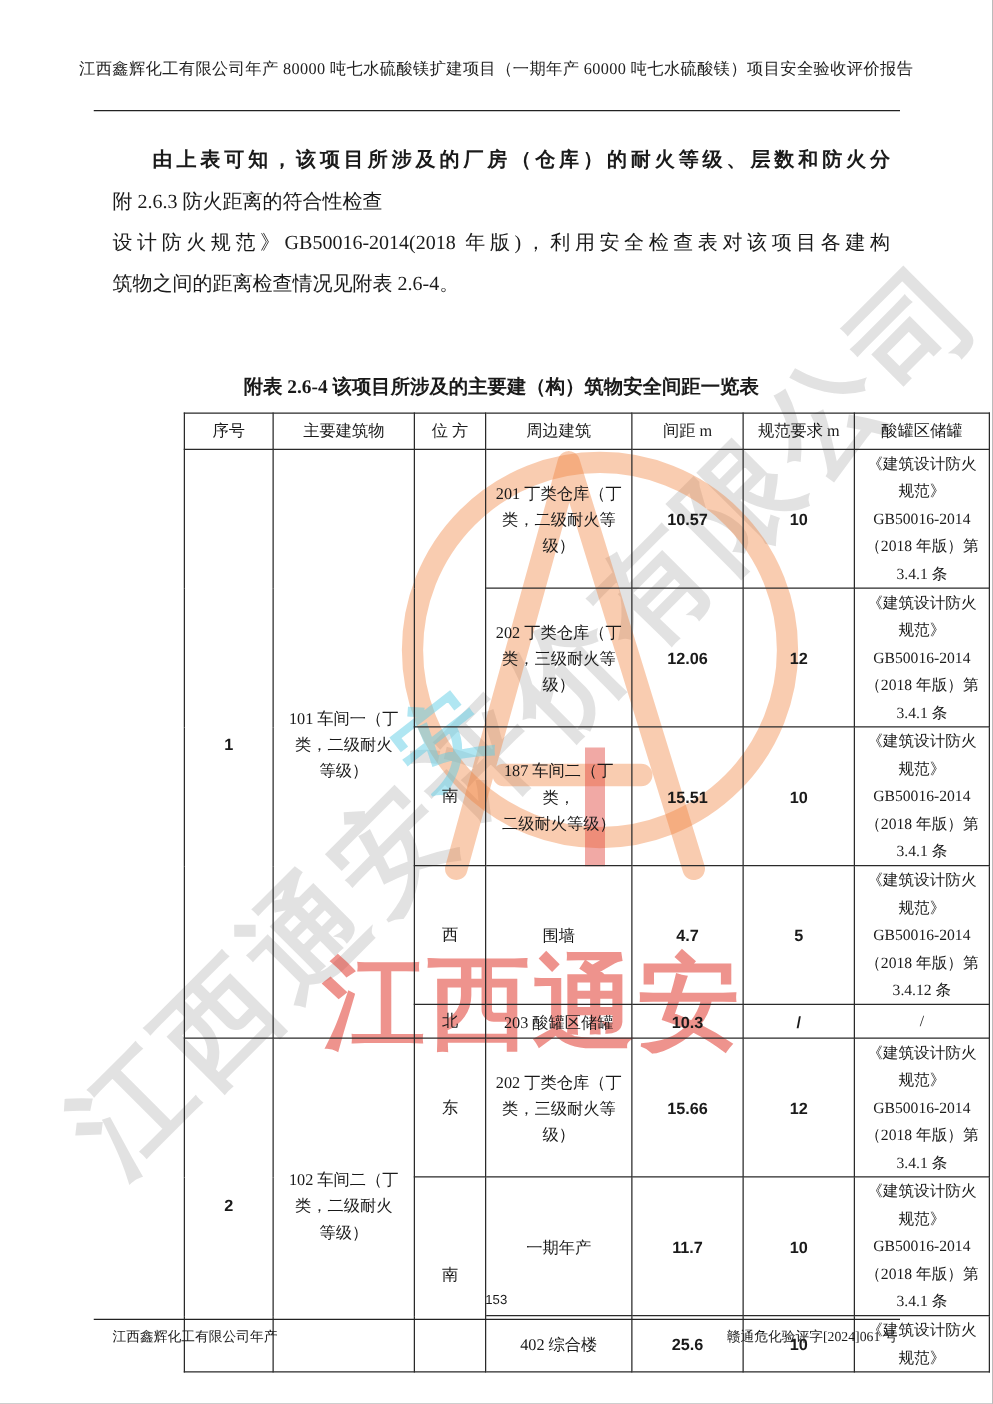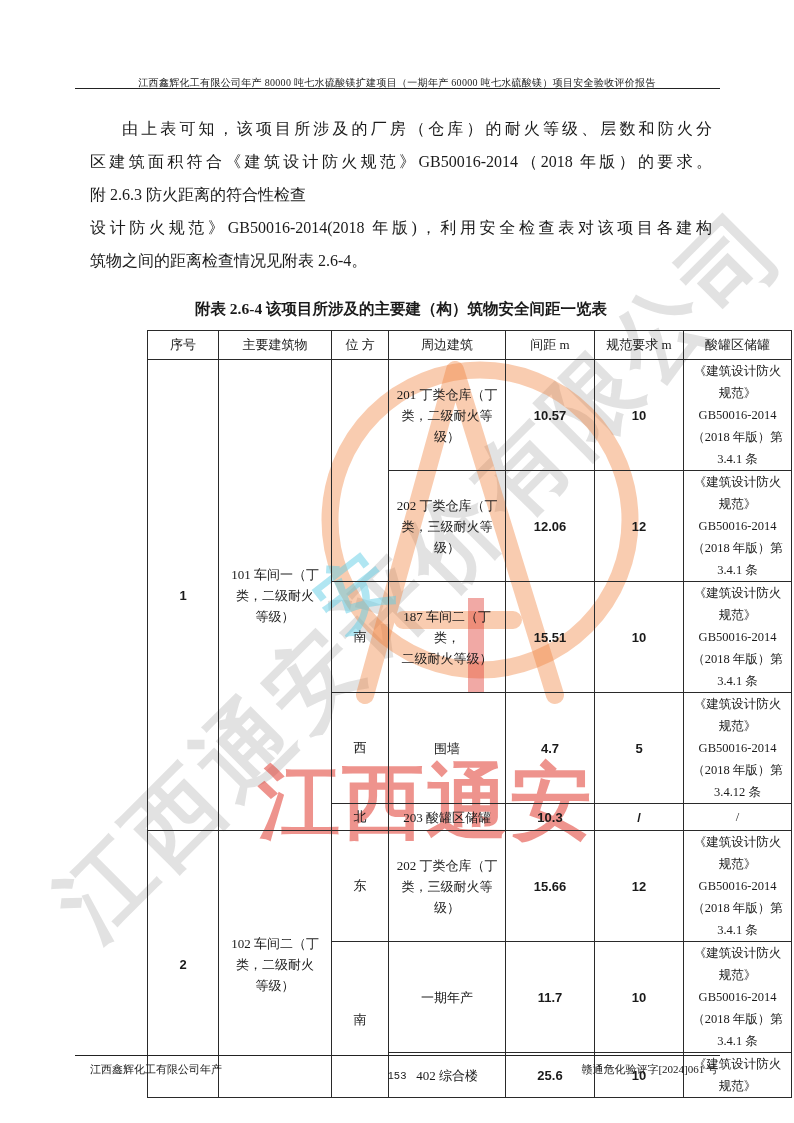--- a/index.html
+++ b/index.html
@@ -1,42 +1,42 @@
 <!DOCTYPE html>
 <html><head>
 <meta charset="utf-8">
 <style>
   html,body{margin:0;padding:0;background:#888;}
   .page{position:relative;width:794px;height:1123px;background:#ffffff;margin:0 auto;
         font-family:"Liberation Serif",serif;color:#1a1a1a;overflow:hidden;}
   
-  .doc-header{position:absolute;left:40px;right:40px;top:76px;text-align:center;
-              font-size:10px;letter-spacing:.3px;color:#222;}
+  .doc-header{position:absolute;left:40px;right:40px;top:46px;text-align:center;
+              font-size:13px;letter-spacing:.3px;color:#222;}
   .header-rule{position:absolute;left:75px;top:88px;width:645px;border-top:1.6px solid #222;}
   
   .body-text{position:absolute;left:90px;top:112px;width:622px;font-size:16px;}
   .line{height:33px;line-height:33px;white-space:nowrap;}
   .line.j{white-space:normal;text-align:justify;text-align-last:justify;overflow:hidden;}
   .line.ind{padding-left:32px;}
-  .line.j.ind{padding-left:0;text-indent:32px;}
+  .line.j.ind{padding-left:0;text-indent:32px;font-weight:bold;}
   
   .table-title{position:absolute;left:90px;top:299px;width:622px;text-align:center;
                font-size:15.5px;font-weight:bold;}
   
   table.spacing{position:absolute;left:99px;top:330px;border-collapse:collapse;
                 table-layout:fixed;width:644px;font-size:13px;margin-left:48px;}
   table.spacing td{border:1px solid #2a2a2a;text-align:center;vertical-align:middle;
                    padding:0 2px;overflow:hidden;}
   table.spacing tr.thead td{font-size:13px;height:28px;}
   td.wrap{white-space:pre-line;line-height:21px;}
   td.std{font-size:12.5px;line-height:22px;white-space:pre-line;}
   td.num{font-family:"Liberation Sans",sans-serif;font-size:13px;font-weight:bold;}
   
   .page-number{position:absolute;left:0;right:0;top:1034px;text-align:center;
-               font-size:10.5px;font-family:Liberation Mono, monospace;margin-top:36px;}
+               font-size:10.5px;font-family:Liberation Sans, sans-serif;}
   .footer-rule{position:absolute;left:75px;top:1055px;width:645px;border-top:1.6px solid #222;}
   .footer-left{position:absolute;left:90px;top:1062px;font-size:11px;}
   .footer-right{position:absolute;right:76px;top:1062px;font-size:11px;text-align:right;}
   
   .wm{position:absolute;pointer-events:none;}
   .wm-gray{left:-160px;top:512px;width:1160px;text-align:center;white-space:nowrap;
            font-size:92px;font-weight:bold;letter-spacing:6px;color:rgba(125,125,125,.22);
            transform:rotate(-45deg);}
   .wm-red{left:258px;top:748px;font-size:82px;font-weight:bold;letter-spacing:2px;
           color:rgba(224,58,48,.55);white-space:nowrap;}
@@ -60,21 +60,20 @@
   </svg>
 
   <div class="wm wm-blue-char">安</div>
   <div class="wm wm-red">江西通安</div>
 
   <div class="doc-header">江西鑫辉化工有限公司年产 80000 吨七水硫酸镁扩建项目（一期年产 60000 吨七水硫酸镁）项目安全验收评价报告</div>
   <div class="header-rule"></div>
 
   <div class="body-text">
     <div class="line j ind">由上表可知，该项目所涉及的厂房（仓库）的耐火等级、层数和防火分</div>
-    <div class="line j">区建筑面积符合《建筑设计防火规范》GB50016-2014（2018 年版）的要求。</div>
     <div class="line">附 2.6.3 防火距离的符合性检查</div>
     <div class="line j">设计防火规范》GB50016-2014(2018 年版)，利用安全检查表对该项目各建构</div>
     <div class="line">筑物之间的距离检查情况见附表 2.6-4。</div>
   </div>
 
   <div class="table-title">附表 2.6-4 该项目所涉及的主要建（构）筑物安全间距一览表</div>
 
   <table class="spacing">
     <colgroup>
       <col style="width:71px">

